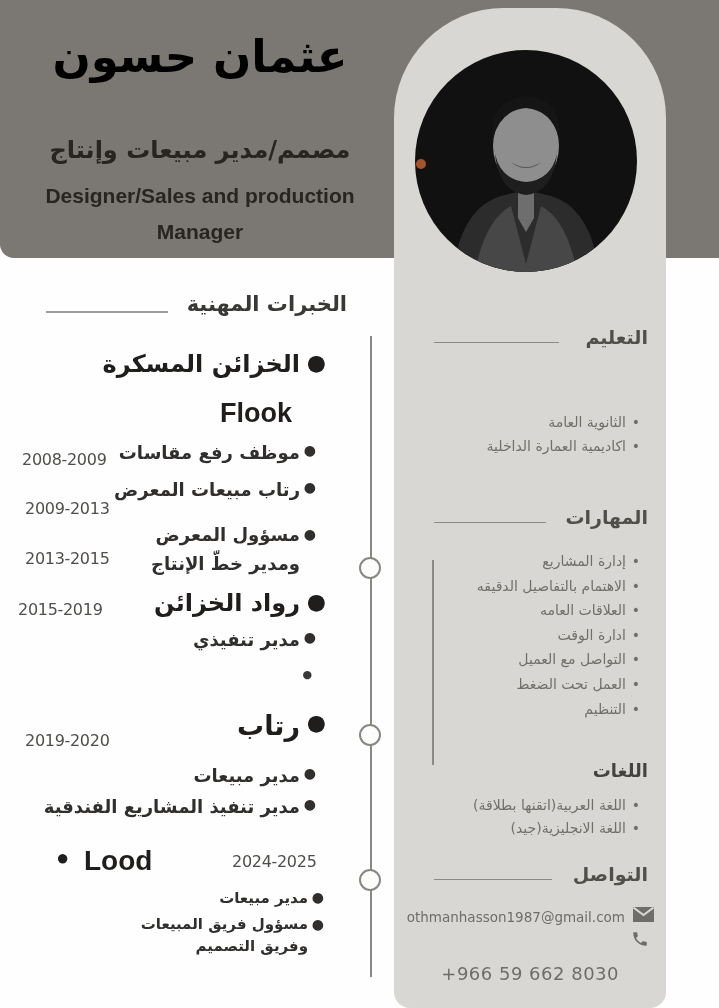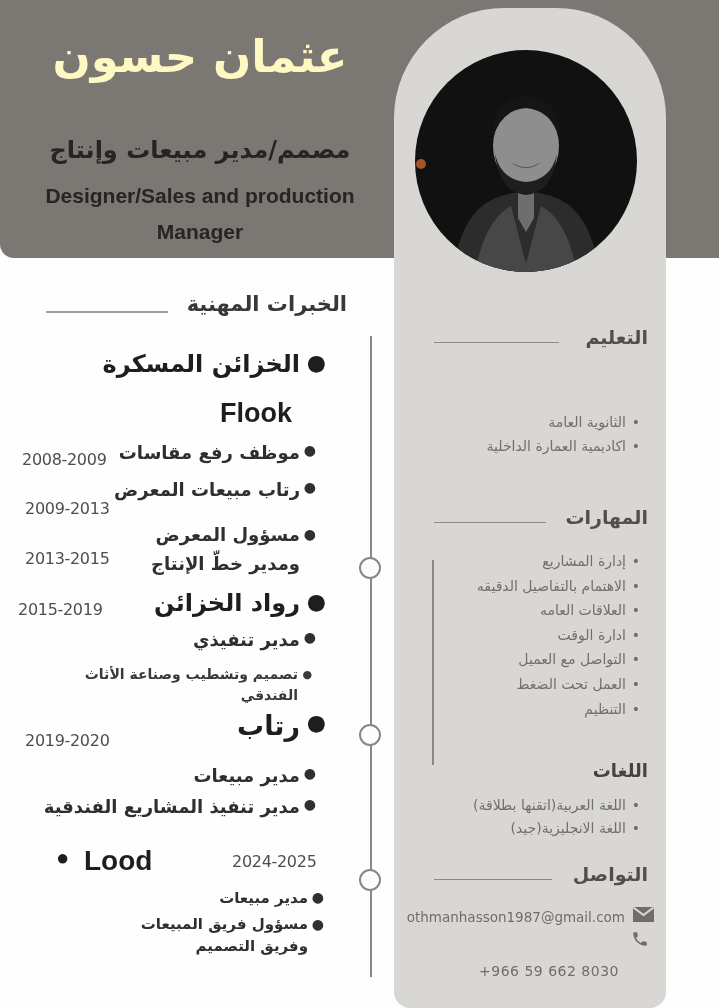--- a/index.html
+++ b/index.html
@@ -3,42 +3,42 @@
 <meta charset="utf-8">
 <style>
   html,body{margin:0;padding:0;background:#fff;}
   .page{position:relative;width:719px;height:1008px;background:#fefefe;overflow:hidden;
         font-family:"DejaVu Sans","Liberation Sans",sans-serif;}
   
   .header-band{position:absolute;left:0;top:0;width:719px;height:258px;background:#7b7873;
                border-bottom-left-radius:14px;}
   .header-inner{position:absolute;left:0;top:0;width:400px;height:258px;}
   .h-name{position:absolute;top:30px;left:0;width:400px;text-align:center;direction:rtl;
-          font-size:45px;font-weight:bold;color:#fef9c3;letter-spacing:1px;}
+          font-size:45px;font-weight:bold;color:#000000;letter-spacing:1px;}
   .h-title-ar{position:absolute;top:136px;left:0;width:400px;text-align:center;direction:rtl;
           font-size:24px;font-weight:bold;color:#262522;}
   .h-title-en{position:absolute;top:178px;left:30px;width:340px;text-align:center;
           font-family:"Liberation Sans",sans-serif;font-size:21px;font-weight:bold;color:#262522;line-height:36px;}
   
   .panel{position:absolute;left:394px;top:8px;width:272px;height:1000px;background:#d9d7d4;
          border-radius:110px 110px 16px 16px;}
   .photo{position:absolute;left:21px;top:42px;width:222px;height:222px;border-radius:50%;overflow:hidden;}
   .sec-h{position:absolute;right:18px;direction:rtl;font-size:19px;font-weight:bold;color:#514f4a;}
   .sec-line{position:absolute;height:1px;background:#8c8a86;}
   .li-list{position:absolute;direction:rtl;text-align:right;color:#716f6a;font-size:14px;}
   .li-list .li{position:relative;padding-right:14px;}
   .li-list .li::before{content:"•";position:absolute;right:0;top:0;color:#716f6a;}
   .edu-list .li{line-height:23.5px;}
   .skill-list .li{line-height:24.6px;}
   .skill-vline{position:absolute;left:38px;top:552px;width:2px;height:205px;background:#8c8a86;}
   .lang-h{position:absolute;right:18px;top:752px;direction:rtl;font-size:18px;font-weight:bold;color:#454340;}
   .lang-list .li{line-height:23px;}
   .lang-level{margin-right:0;}
   .c-email{position:absolute;right:41px;top:901px;direction:ltr;font-size:13.5px;color:#6f6d69;}
-  .c-phone{position:absolute;right:47px;top:955px;direction:ltr;font-size:14px;color:#6f6d69;letter-spacing:.5px;}
+  .c-phone{position:absolute;right:47px;top:955px;direction:ltr;font-size:18px;color:#6f6d69;letter-spacing:.5px;}
   .ico{position:absolute;}
   
   .exp-h{position:absolute;top:292px;right:372px;direction:rtl;font-size:21px;font-weight:bold;color:#383836;}
   .exp-h-line{position:absolute;top:311px;left:46px;width:122px;height:1.5px;background:#a09e9a;}
   .tl-line{position:absolute;left:370px;top:336px;width:2px;height:641px;background:#8a8883;}
   .tl-dot{position:absolute;left:359px;width:22px;height:22px;border-radius:50%;
           background:#fdfdfd;border:2px solid #8a8883;box-sizing:border-box;}
   .row{position:absolute;direction:rtl;text-align:right;color:#302f2d;}
   .row.company{font-size:24px;font-weight:bold;color:#1f1e1c;}
   .row.role{font-size:18px;font-weight:bold;}
@@ -146,21 +146,21 @@
   <div class="date" style="top:499px;left:25px">2009-2013</div>
 
   <div class="row role" style="top:520px;right:419px;max-width:170px;line-height:29px"><span class="b">●</span><span>مسؤول المعرض ومدير خطّ الإنتاج</span></div>
   <div class="date" style="top:549px;left:25px">2013-2015</div>
 
   <div class="row company" style="top:589px;right:419px"><span class="b">●</span><span>رواد الخزائن</span></div>
   <div class="date" style="top:600px;left:18px">2015-2019</div>
 
   <div class="row role" style="top:629px;right:419px"><span class="b">●</span><span>مدير تنفيذي</span></div>
 
-  <div class="row detail" style="top:664px;right:421px;max-width:235px"><span class="b">●</span><span>تصميم وتشطيب وصناعة الأثاث الفندقي</span></div>
+  <div class="row detail" style="top:664px;right:421px;max-width:235px"><span class="b">●</span></div>
 
   <div class="row company" style="top:710px;right:419px;font-size:27px"><span class="b">●</span><span>رتاب</span></div>
   <div class="date" style="top:731px;left:25px">2019-2020</div>
 
   <div class="row role" style="top:765px;right:419px"><span class="b">●</span><span>مدير مبيعات</span></div>
 
   <div class="row role" style="top:796px;right:419px"><span class="b">●</span><span>مدير تنفيذ المشاريع الفندقية</span></div>
 
   <div class="row company ltr" style="top:845px;left:84px;font-size:28px"><span class="b">●</span><span>Lood</span></div>
   <div class="date" style="top:852px;left:232px">2024-2025</div>

